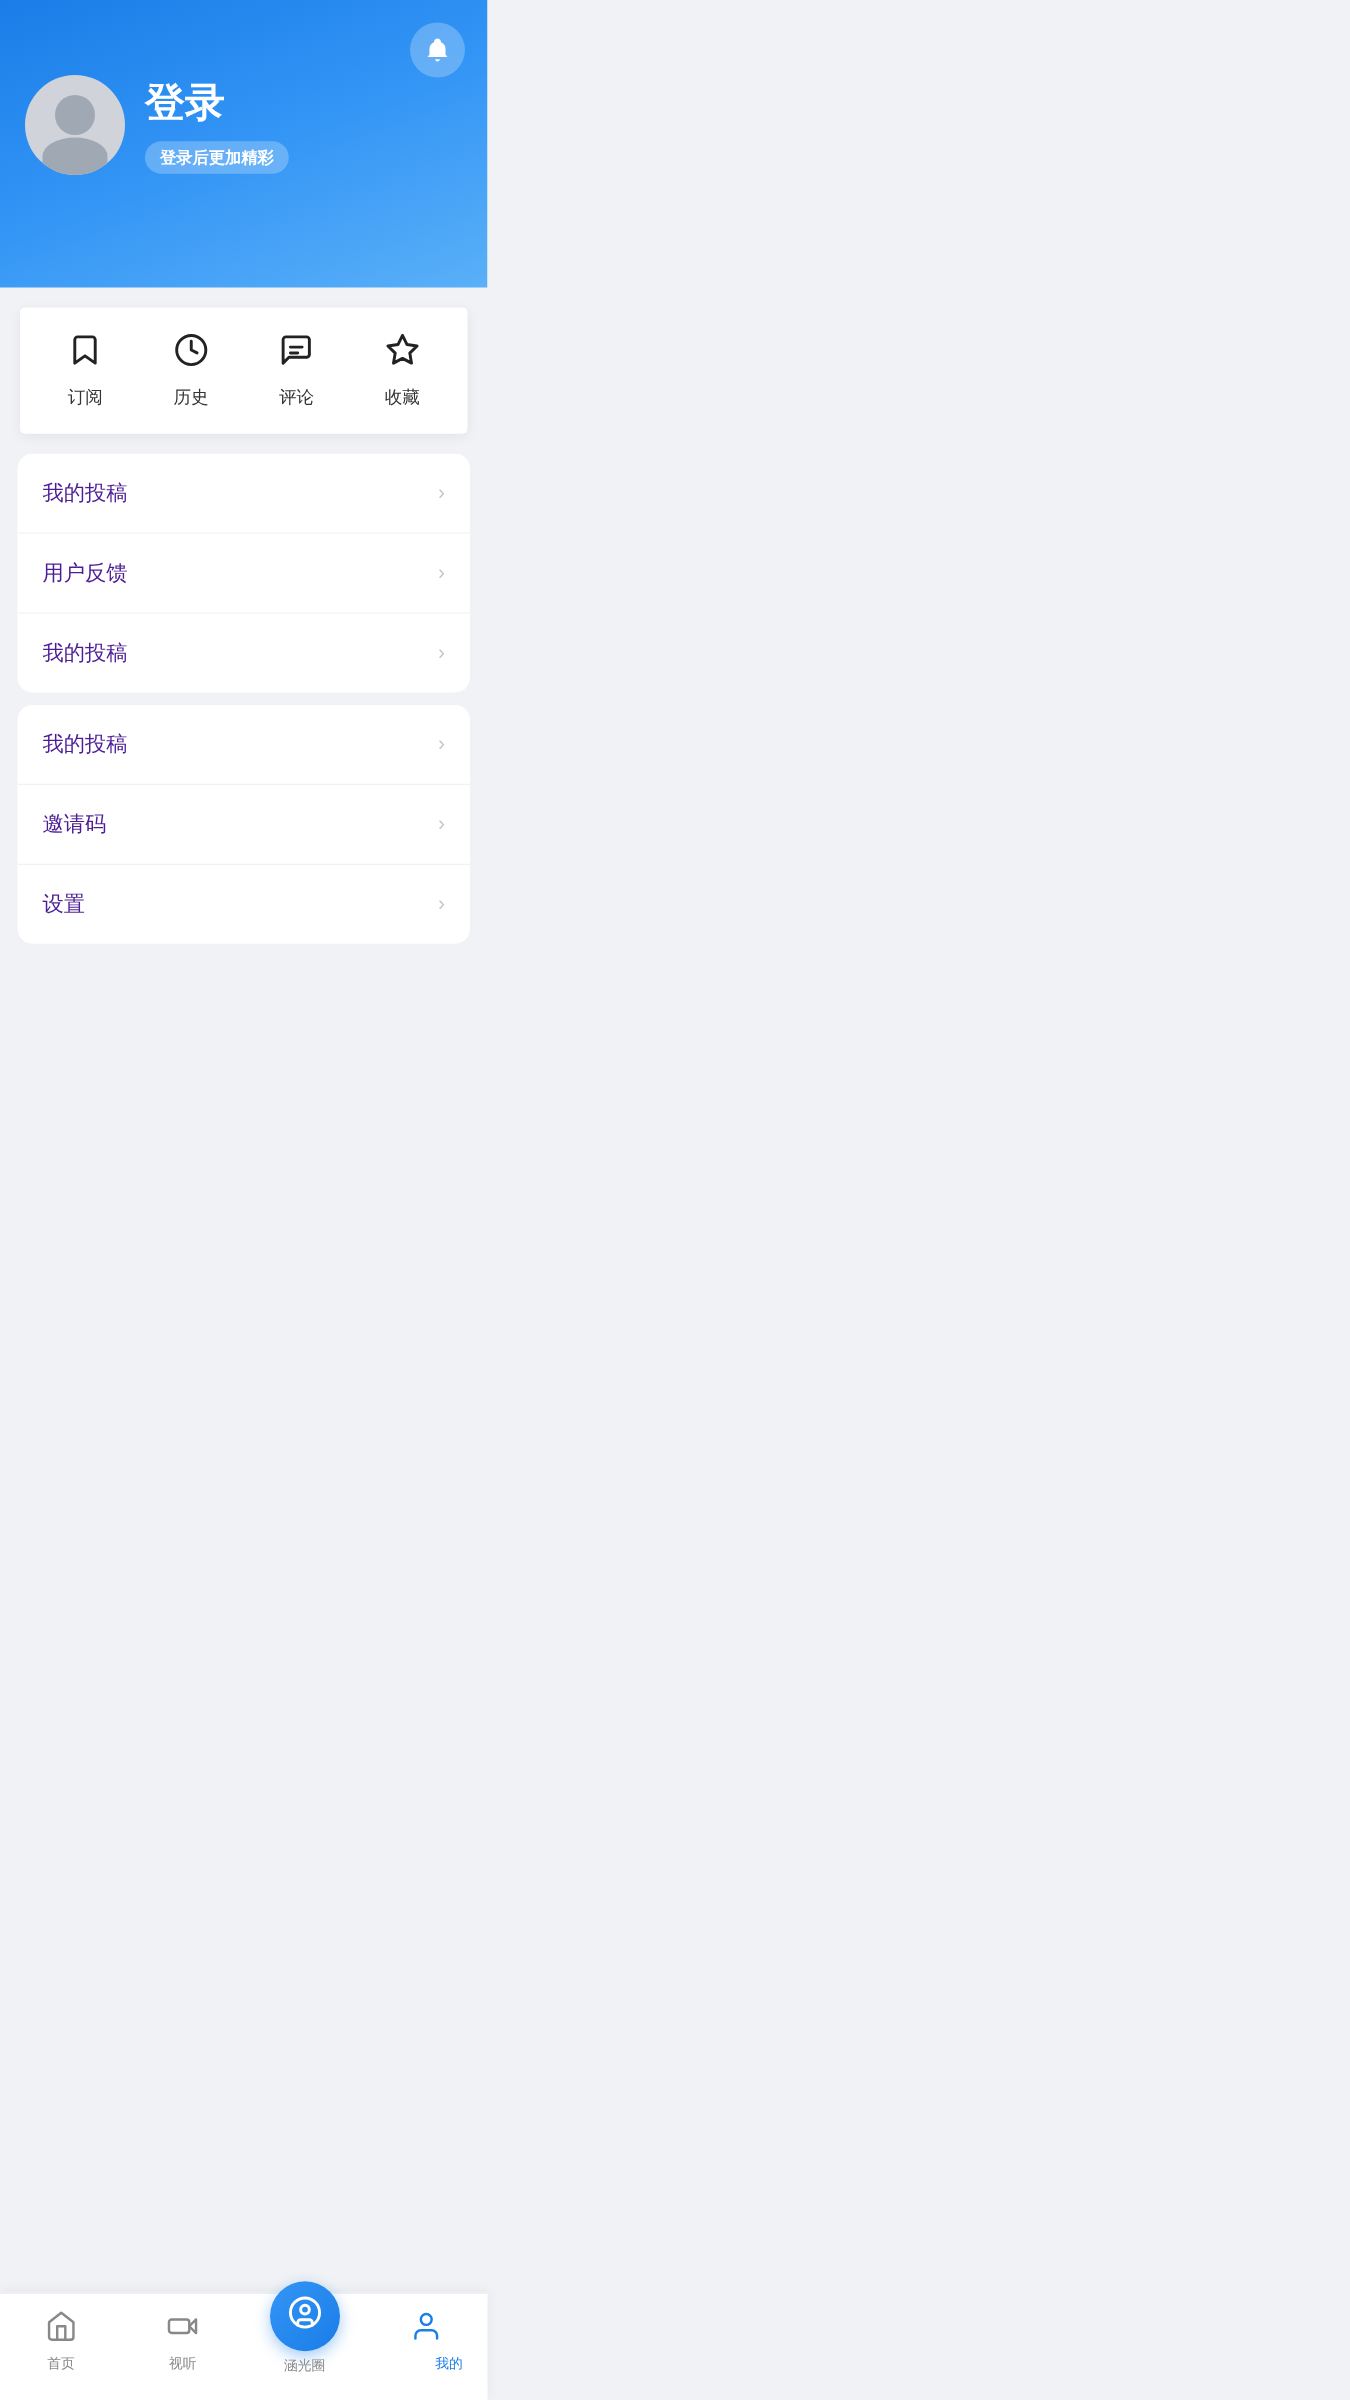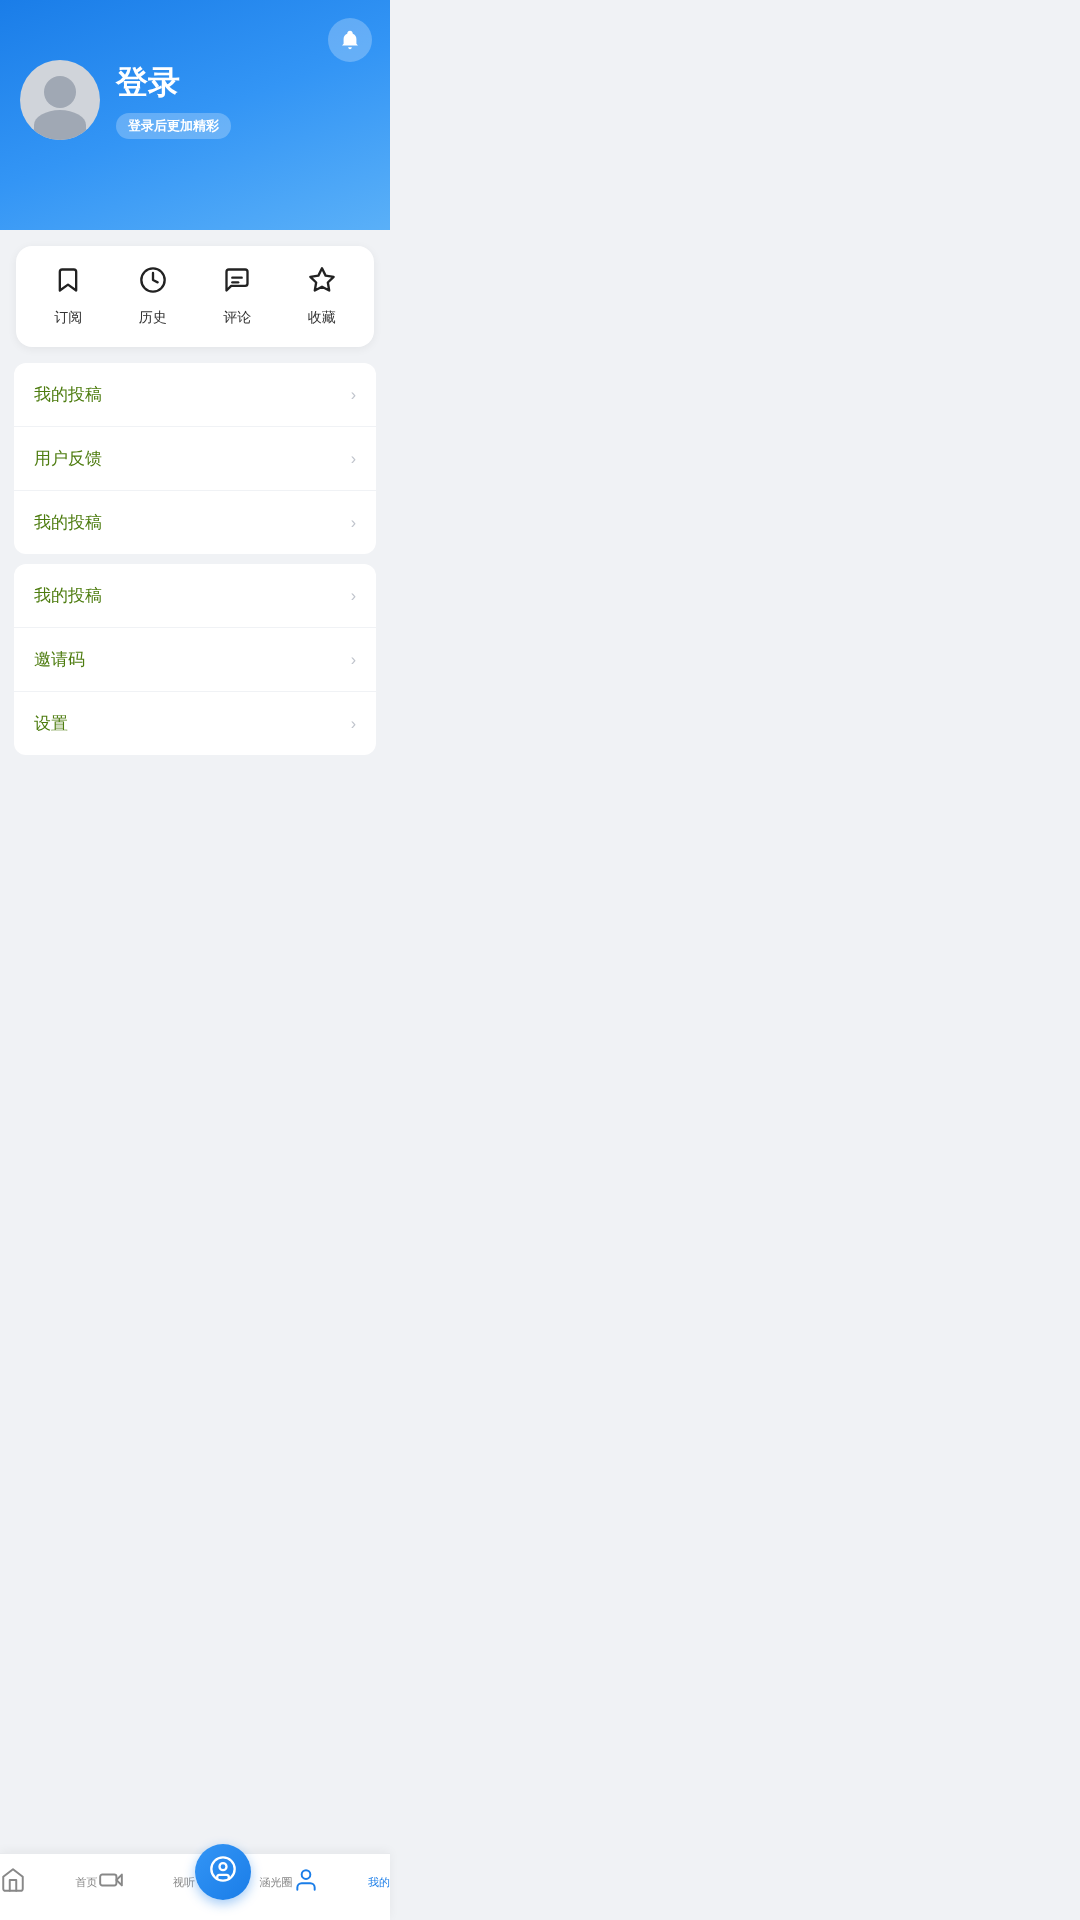--- a/index.html
+++ b/index.html
@@ -96,21 +96,21 @@
       color: white;
       font-size: 13px;
       padding: 4px 12px;
       border-radius: 20px;
       font-weight: bold;
     }
 
     
     .quick-actions-card {
       background: white;
-      border-radius: 16px;
+      border-radius: 4px;
       margin: 16px 16px;
       padding: 20px 10px;
       display: flex;
       justify-content: space-around;
       box-shadow: 0 2px 10px rgba(0,0,0,0.06);
     }
 
     .action-item {
       display: flex;
       flex-direction: column;
@@ -147,21 +147,21 @@
       border-bottom: 1px solid #f0f2f5;
       cursor: pointer;
     }
 
     .menu-item:last-child {
       border-bottom: none;
     }
 
     .menu-item-label {
       font-size: 17px;
-      color: #4d7c0f;
+      color: #4c1d95;
     }
 
     .chevron-icon {
       color: #c0c4cc;
       font-size: 16px;
     }
 
     
     .bottom-nav {
       position: fixed;
@@ -172,20 +172,21 @@
       display: flex;
       justify-content: space-around;
       align-items: center;
       padding: 10px 0 20px 0;
       border-top: 1px solid #e8eaed;
       box-shadow: 0 -2px 10px rgba(0,0,0,0.05);
     }
 
     .nav-item {
       display: flex;
+      flex-direction: column;
       align-items: center;
       gap: 4px;
       cursor: pointer;
       flex: 1;
       justify-content: space-between;
     }
 
     .nav-icon {
       font-size: 24px;
       color: #888;

